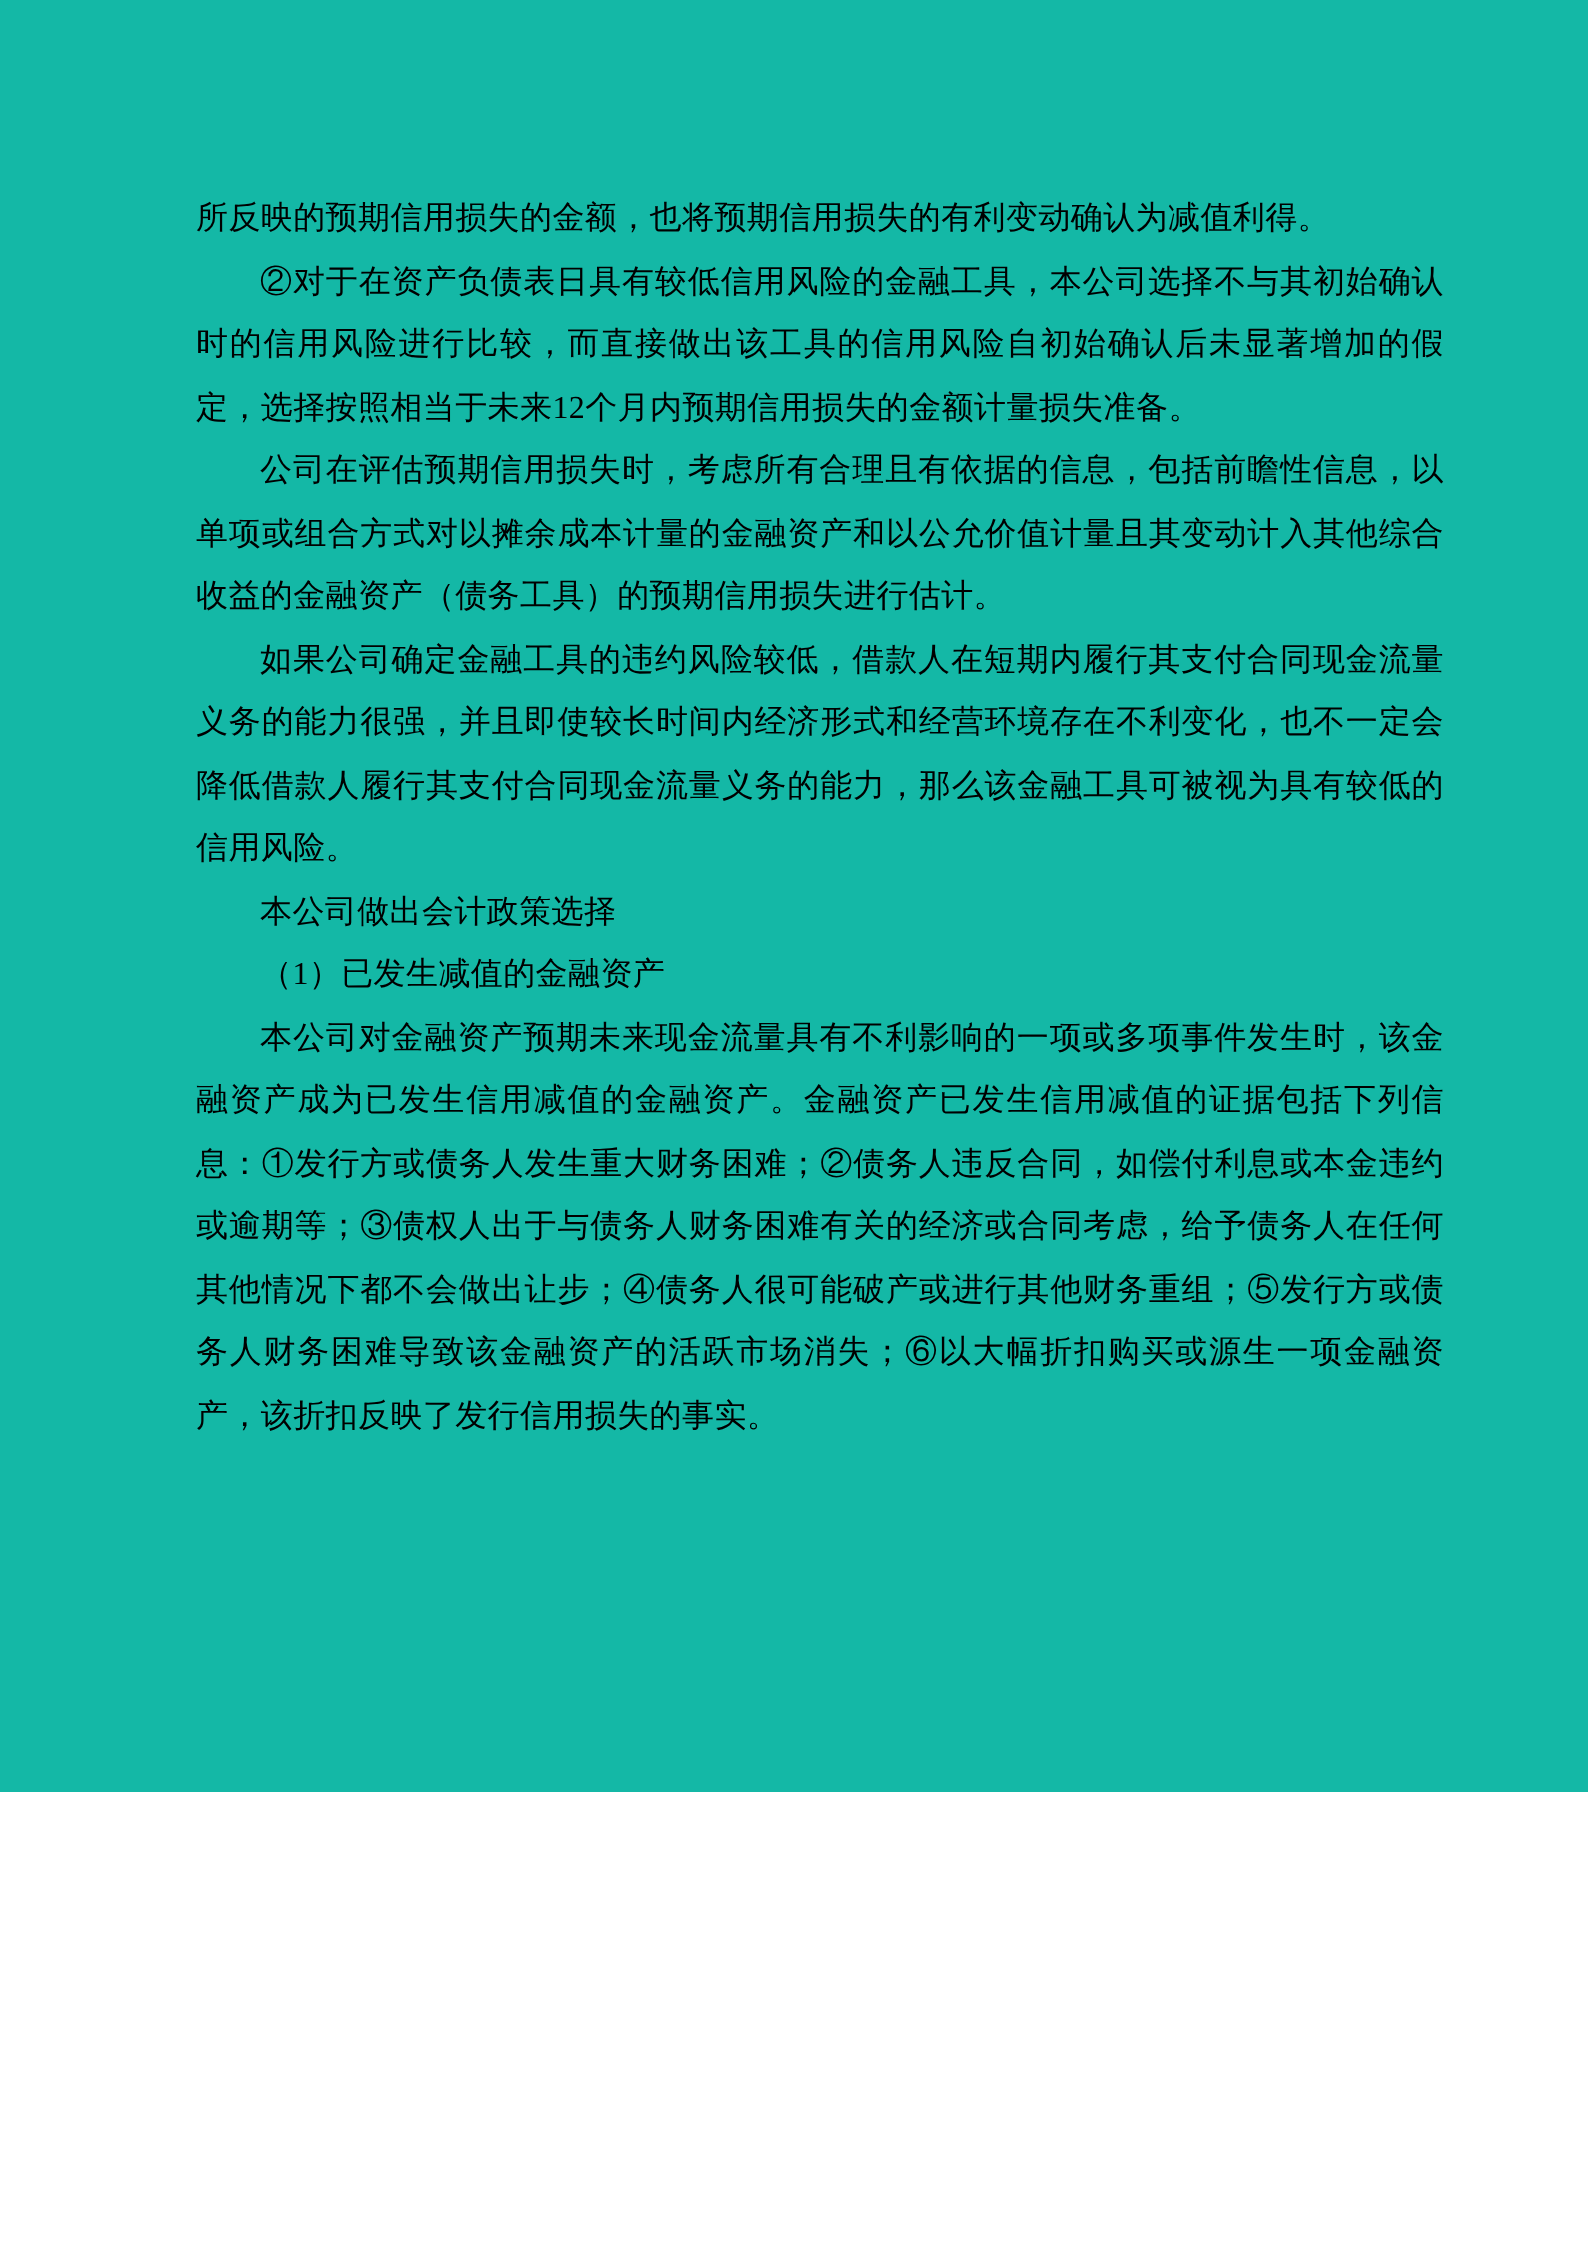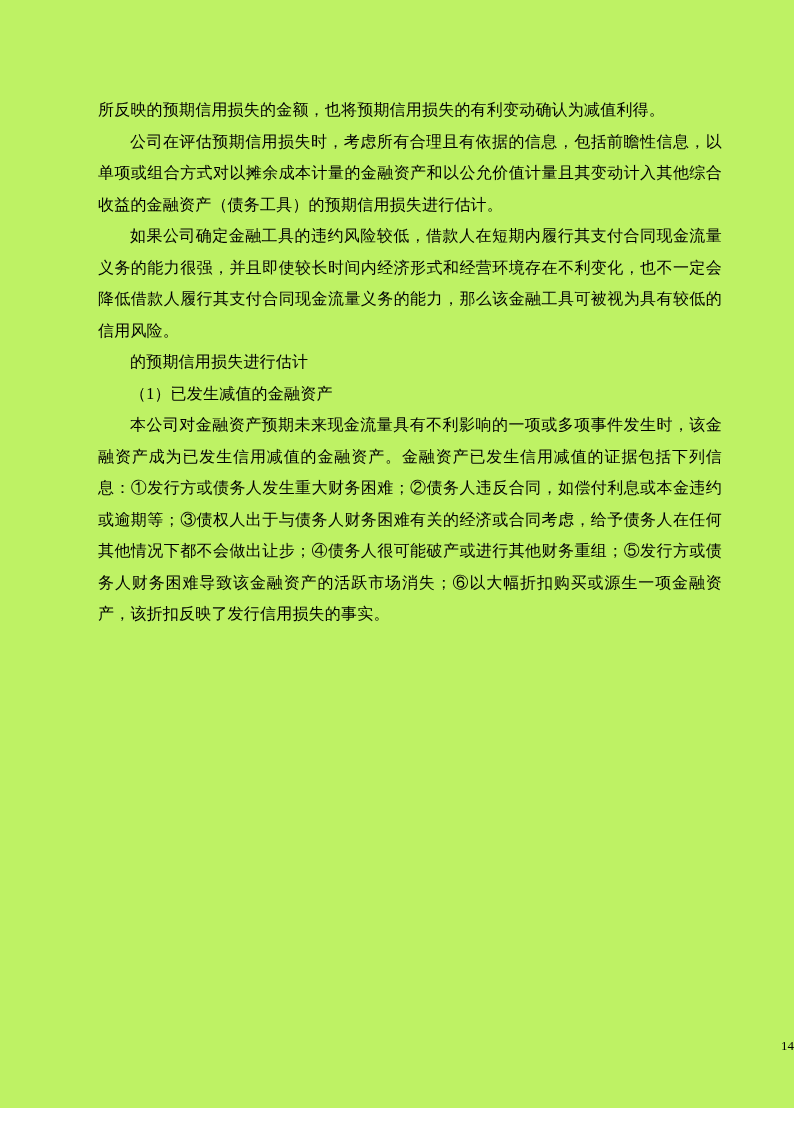--- a/index.html
+++ b/index.html
@@ -3,22 +3,22 @@
 <meta charset="utf-8">
 <style>
   html, body {
     margin: 0;
     padding: 0;
     background: #ffffff;
   }
   .page {
     position: relative;
     width: 794px;
-    height: 1108px;
-    background: #bef264;
+    height: 896px;
+    background: #14b8a6;
     color: #000000;
     font-family: "Liberation Serif", "DejaVu Serif", serif;
     overflow: hidden;
   }
   .content {
     position: absolute;
     left: 98px;
     top: 94px;
     width: 624px;
   }
@@ -45,20 +45,21 @@
     line-height: 18px;
     color: #000000;
   }
 </style>
 </head>
 <body>
 
 <div class="page">
   <div class="content">
     <p class="para continuation">所反映的预期信用损失的金额，也将预期信用损失的有利变动确认为减值利得。</p>
+    <p class="para">②对于在资产负债表日具有较低信用风险的金融工具，本公司选择不与其初始确认时的信用风险进行比较，而直接做出该工具的信用风险自初始确认后未显著增加的假定，选择按照相当于未来12个月内预期信用损失的金额计量损失准备。</p>
     <p class="para">公司在评估预期信用损失时，考虑所有合理且有依据的信息，包括前瞻性信息，以单项或组合方式对以摊余成本计量的金融资产和以公允价值计量且其变动计入其他综合收益的金融资产（债务工具）的预期信用损失进行估计。</p>
     <p class="para">如果公司确定金融工具的违约风险较低，借款人在短期内履行其支付合同现金流量义务的能力很强，并且即使较长时间内经济形式和经营环境存在不利变化，也不一定会降低借款人履行其支付合同现金流量义务的能力，那么该金融工具可被视为具有较低的信用风险。</p>
-    <p class="para">的预期信用损失进行估计</p>
+    <p class="para">本公司做出会计政策选择</p>
     <p class="para">（1）已发生减值的金融资产</p>
     <p class="para">本公司对金融资产预期未来现金流量具有不利影响的一项或多项事件发生时，该金融资产成为已发生信用减值的金融资产。金融资产已发生信用减值的证据包括下列信息：①发行方或债务人发生重大财务困难；②债务人违反合同，如偿付利息或本金违约或逾期等；③债权人出于与债务人财务困难有关的经济或合同考虑，给予债务人在任何其他情况下都不会做出让步；④债务人很可能破产或进行其他财务重组；⑤发行方或债务人财务困难导致该金融资产的活跃市场消失；⑥以大幅折扣购买或源生一项金融资产，该折扣反映了发行信用损失的事实。</p>
   </div>
   <div class="page-number">14</div>
 </div>
 
 </body></html>

